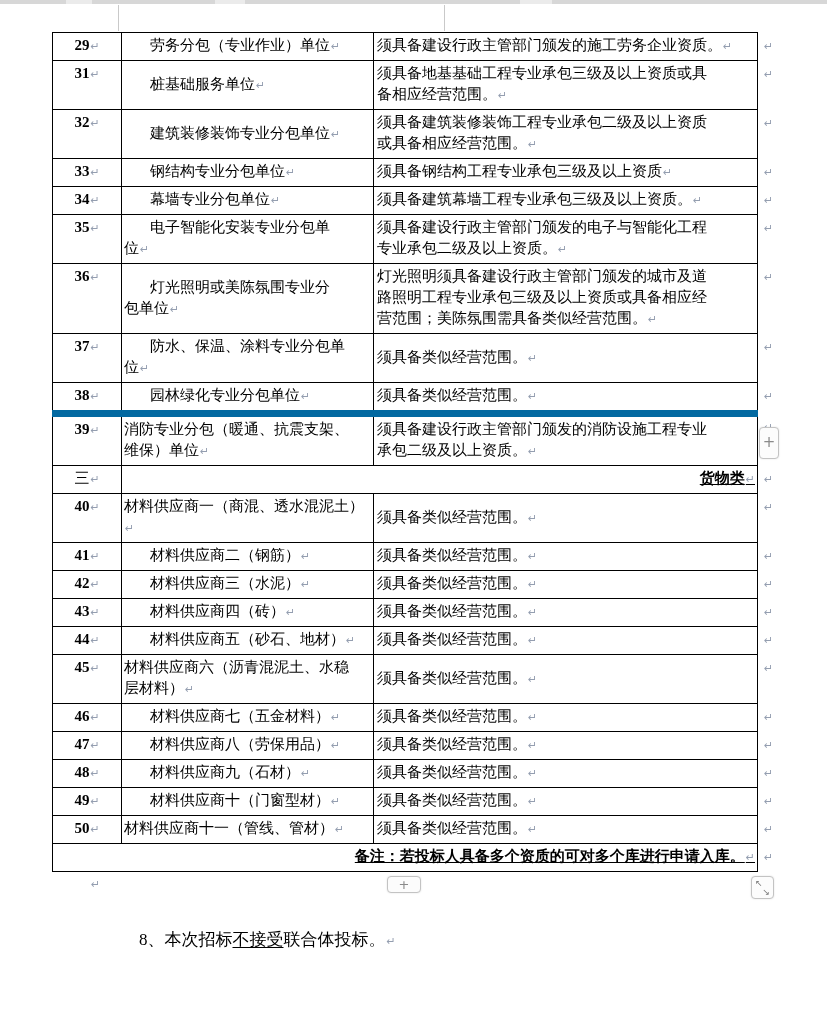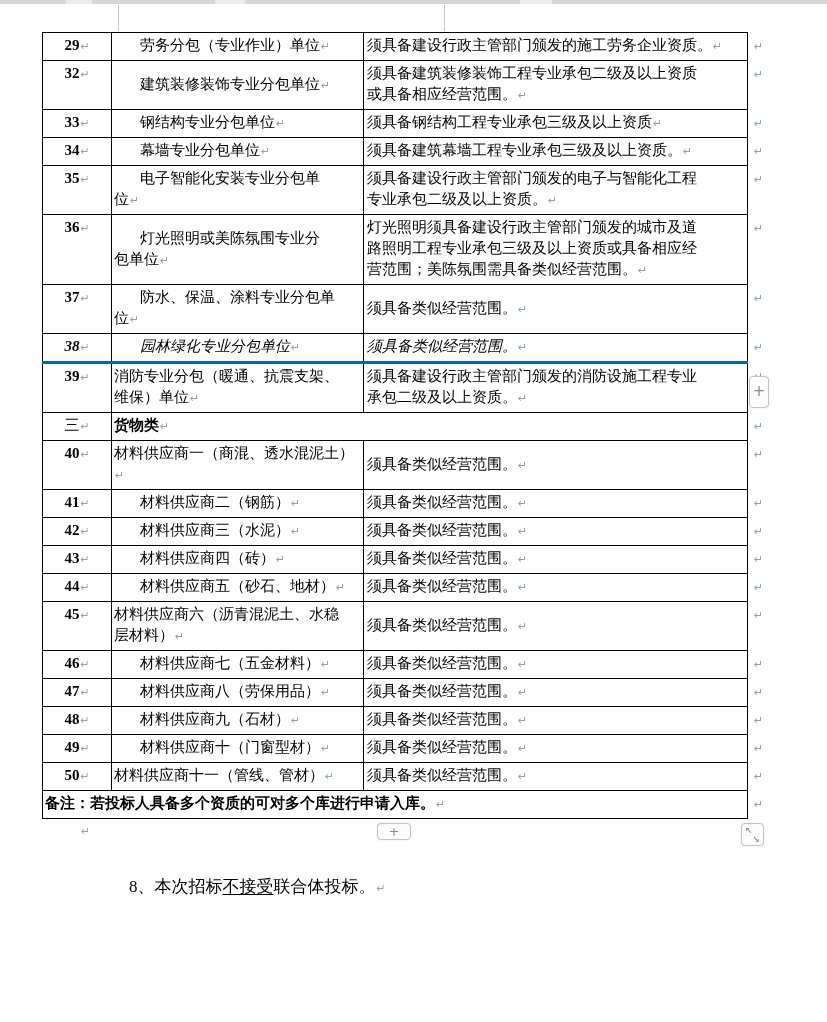--- a/index.html
+++ b/index.html
@@ -10,43 +10,43 @@
     font-family:"Liberation Serif","DejaVu Serif",serif;
     position:relative;
     overflow:hidden;
     color:#000;
   }
   
   .top-strip { position:absolute; top:0; left:0; width:827px; height:4px; background:#d7d7d7; }
   .strip-seg { position:absolute; top:0; height:4px; background:#ebebeb; }
   .guide { position:absolute; width:1px; background:#c9c9c9; }
 
-  .doc { position:absolute; left:42px; top:32px; }
+  .doc { position:absolute; left:52px; top:32px; }
 
   table.qual { border-collapse:collapse; table-layout:fixed; width:731px; }
   col.c1 { width:69px; } col.c2 { width:252px; } col.c3 { width:384px; } col.c4 { width:26px; }
 
   td.bordered { border:1px solid #000; }
   td {
     padding:2px 2px 3px 2px;
     font-size:15px;
     line-height:21px;
     height:28px;
     vertical-align:middle;
     word-break:break-all;
   }
   td.c-no { text-align:center; font-weight:bold; vertical-align:top; }
   td.c-no.section-no { font-weight:normal; }
   td.c-unit { white-space:pre-wrap; padding-left:2px; }
   td.c-unit.indent { text-indent:26px;margin-left:48px; }
   td.c-req { white-space:pre-wrap; padding-left:3px; }
-  td.c-merged { text-align:left; font-weight:bold; }
+  td.c-merged { text-align:right; font-weight:bold;text-decoration:underline; }
   td.rowmark { vertical-align:top; padding:2px 0 0 5px; position:relative; }
 
-  tr.insert-line-after td.bordered { border-bottom:3px solid #0369a1;font-style:italic; }
+  tr.insert-line-after td.bordered { border-bottom:7px solid #0369a1; }
 
   .pilcrow {
     color:#949eb0;
     font-family:"DejaVu Sans",sans-serif;
     font-size:11px;
     margin-left:1px;
     font-weight:normal;
   }
   .btn {
     border:1px solid #c3c3c3;
@@ -95,20 +95,27 @@
         <col class="c4">
       </colgroup>
     <tbody id="table-body">
         <tr>
           <td class="bordered c-no">29<span class="pilcrow">↵</span></td>
           <td class="bordered c-unit indent">劳务分包（专业作业）单位<span class="pilcrow">↵</span></td>
           <td class="bordered c-req">须具备建设行政主管部门颁发的施工劳务企业资质。<span class="pilcrow">↵</span></td>
           <td class="rowmark"><span class="pilcrow">↵</span></td>
         </tr>
         <tr>
+          <td class="bordered c-no">31<span class="pilcrow">↵</span></td>
+          <td class="bordered c-unit indent">桩基础服务单位<span class="pilcrow">↵</span></td>
+          <td class="bordered c-req">须具备地基基础工程专业承包三级及以上资质或具
+备相应经营范围。<span class="pilcrow">↵</span></td>
+          <td class="rowmark"><span class="pilcrow">↵</span></td>
+        </tr>
+        <tr>
           <td class="bordered c-no">32<span class="pilcrow">↵</span></td>
           <td class="bordered c-unit indent">建筑装修装饰专业分包单位<span class="pilcrow">↵</span></td>
           <td class="bordered c-req">须具备建筑装修装饰工程专业承包二级及以上资质
 或具备相应经营范围。<span class="pilcrow">↵</span></td>
           <td class="rowmark"><span class="pilcrow">↵</span></td>
         </tr>
         <tr>
           <td class="bordered c-no">33<span class="pilcrow">↵</span></td>
           <td class="bordered c-unit indent">钢结构专业分包单位<span class="pilcrow">↵</span></td>
           <td class="bordered c-req">须具备钢结构工程专业承包三级及以上资质<span class="pilcrow">↵</span></td>

